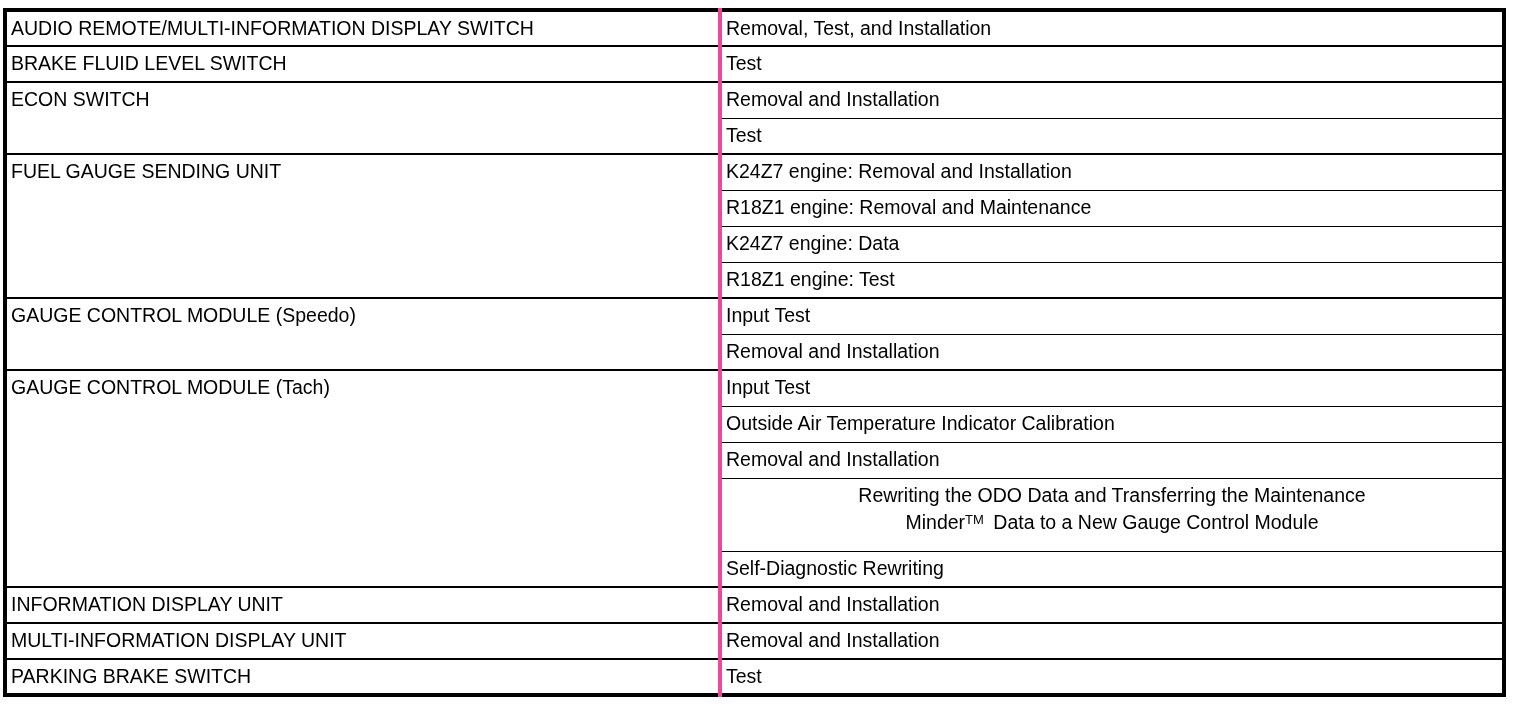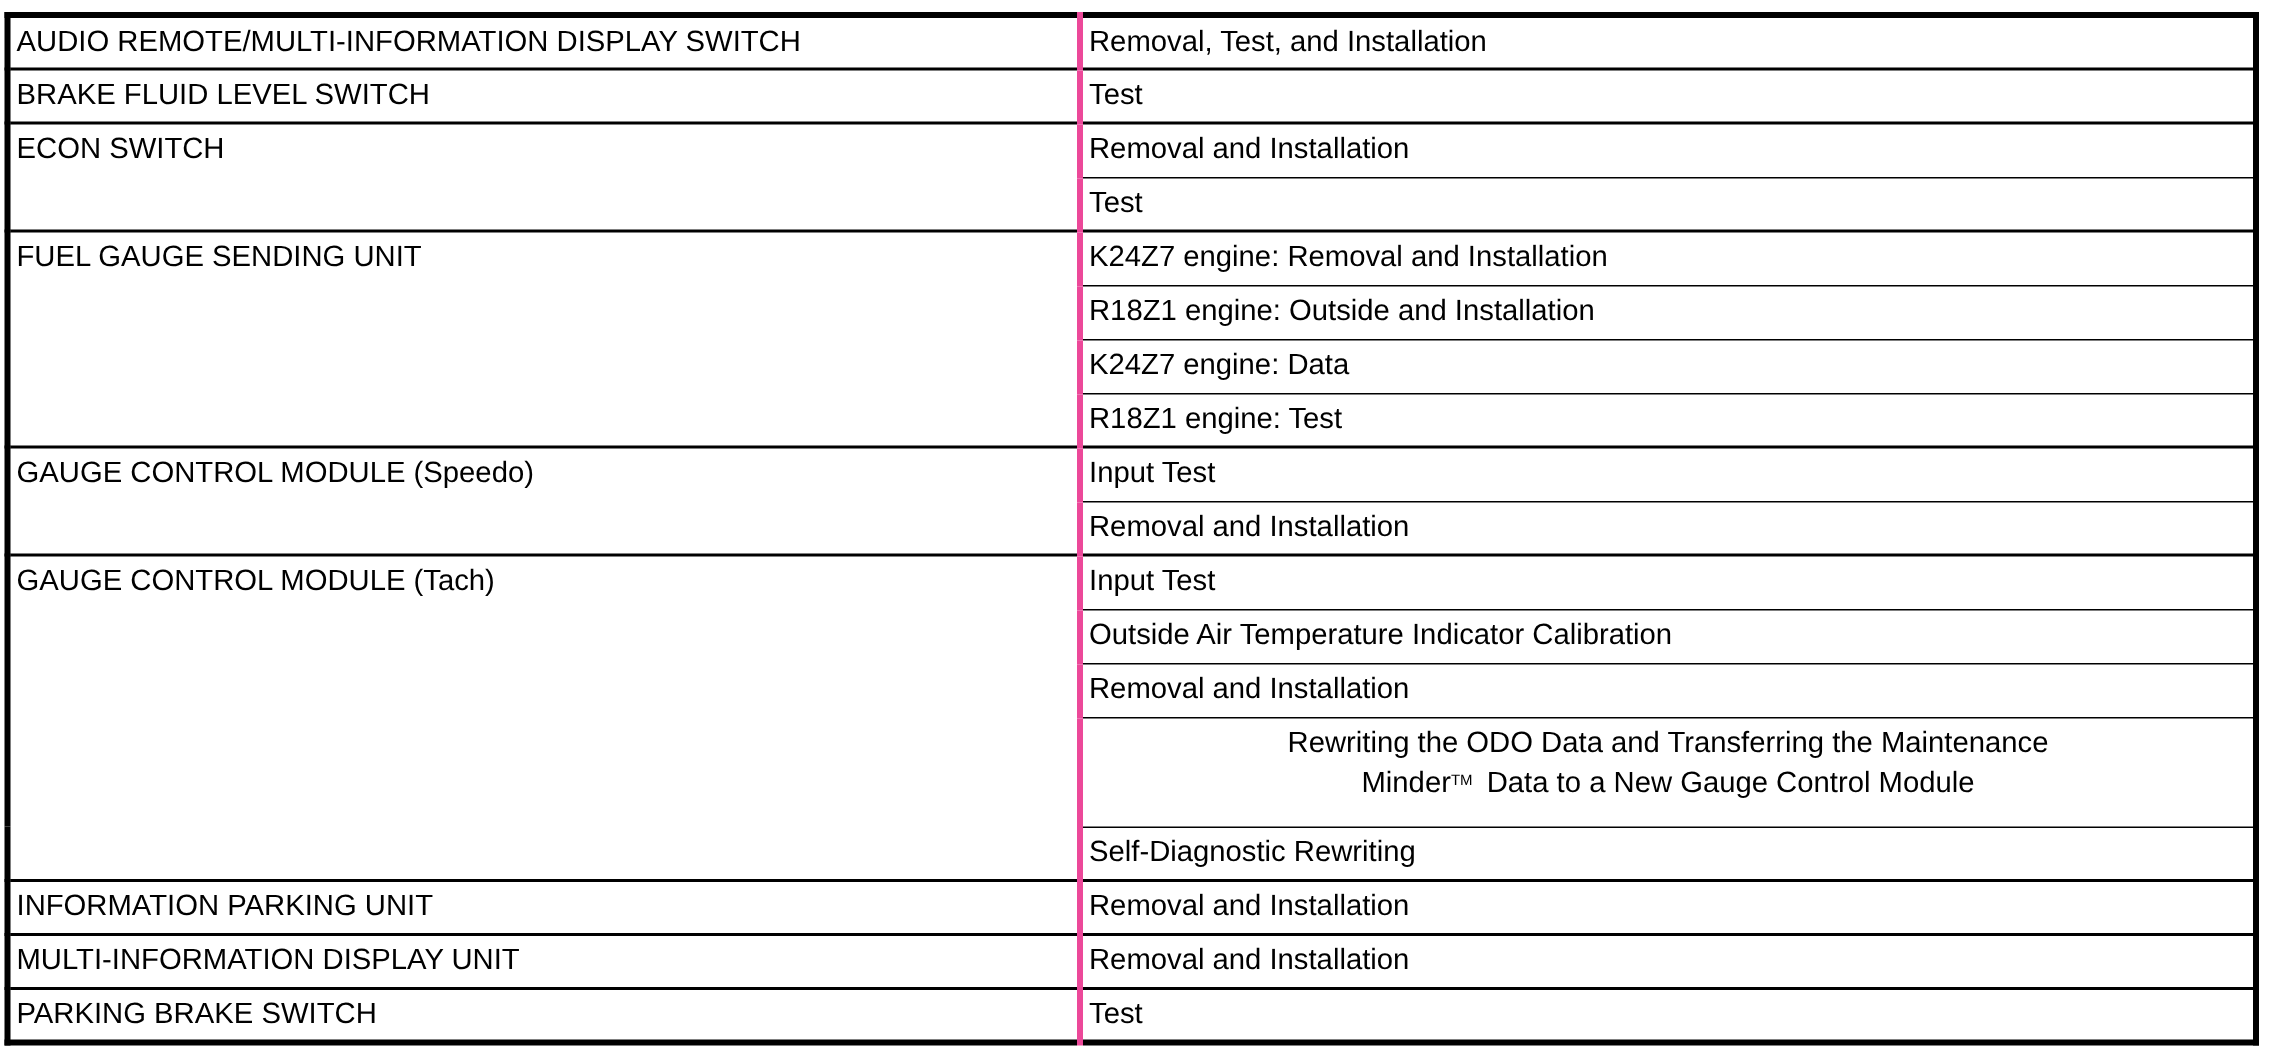--- a/index.html
+++ b/index.html
@@ -38,21 +38,21 @@
   }
   td.comp {
     border-right: 2px solid #000000;
     padding-left: 4px;
   }
   td.proc {
     border-left: 4px solid #ec4899;
   }
   tr.group-start td { border-top: 2px solid #000000; }
   sup.tm {
-    font-size: 10px;
+    font-size: 13px;
     line-height: 0;
     vertical-align: 5px;
     padding-right: 4px;
   }
 </style>
 </head>
 <body>
 
 <table class="proc-table">
   <colgroup>
@@ -77,21 +77,21 @@
     </tr>
     <tr class="row">
       <td class="proc">Test</td>
     </tr>
 
     <tr class="row group-start">
       <td class="comp" rowspan="4">FUEL GAUGE SENDING UNIT</td>
       <td class="proc">K24Z7 engine: Removal and Installation</td>
     </tr>
     <tr class="row">
-      <td class="proc">R18Z1 engine: Outside and Installation</td>
+      <td class="proc">R18Z1 engine: Removal and Maintenance</td>
     </tr>
     <tr class="row">
       <td class="proc">K24Z7 engine: Data</td>
     </tr>
     <tr class="row">
       <td class="proc">R18Z1 engine: Test</td>
     </tr>
 
     <tr class="row group-start">
       <td class="comp" rowspan="2">GAUGE CONTROL MODULE (Speedo)</td>
@@ -112,21 +112,21 @@
       <td class="proc">Removal and Installation</td>
     </tr>
     <tr class="tall">
       <td class="proc"><span>Rewriting the ODO Data and Transferring the Maintenance</span><br><span>Minder</span><sup class="tm">TM</sup><span> Data to a New Gauge Control Module</span></td>
     </tr>
     <tr class="row">
       <td class="proc">Self-Diagnostic Rewriting</td>
     </tr>
 
     <tr class="row group-start">
-      <td class="comp">INFORMATION PARKING UNIT</td>
+      <td class="comp">INFORMATION DISPLAY UNIT</td>
       <td class="proc">Removal and Installation</td>
     </tr>
 
     <tr class="row group-start">
       <td class="comp">MULTI-INFORMATION DISPLAY UNIT</td>
       <td class="proc">Removal and Installation</td>
     </tr>
 
     <tr class="row group-start">
       <td class="comp">PARKING BRAKE SWITCH</td>

